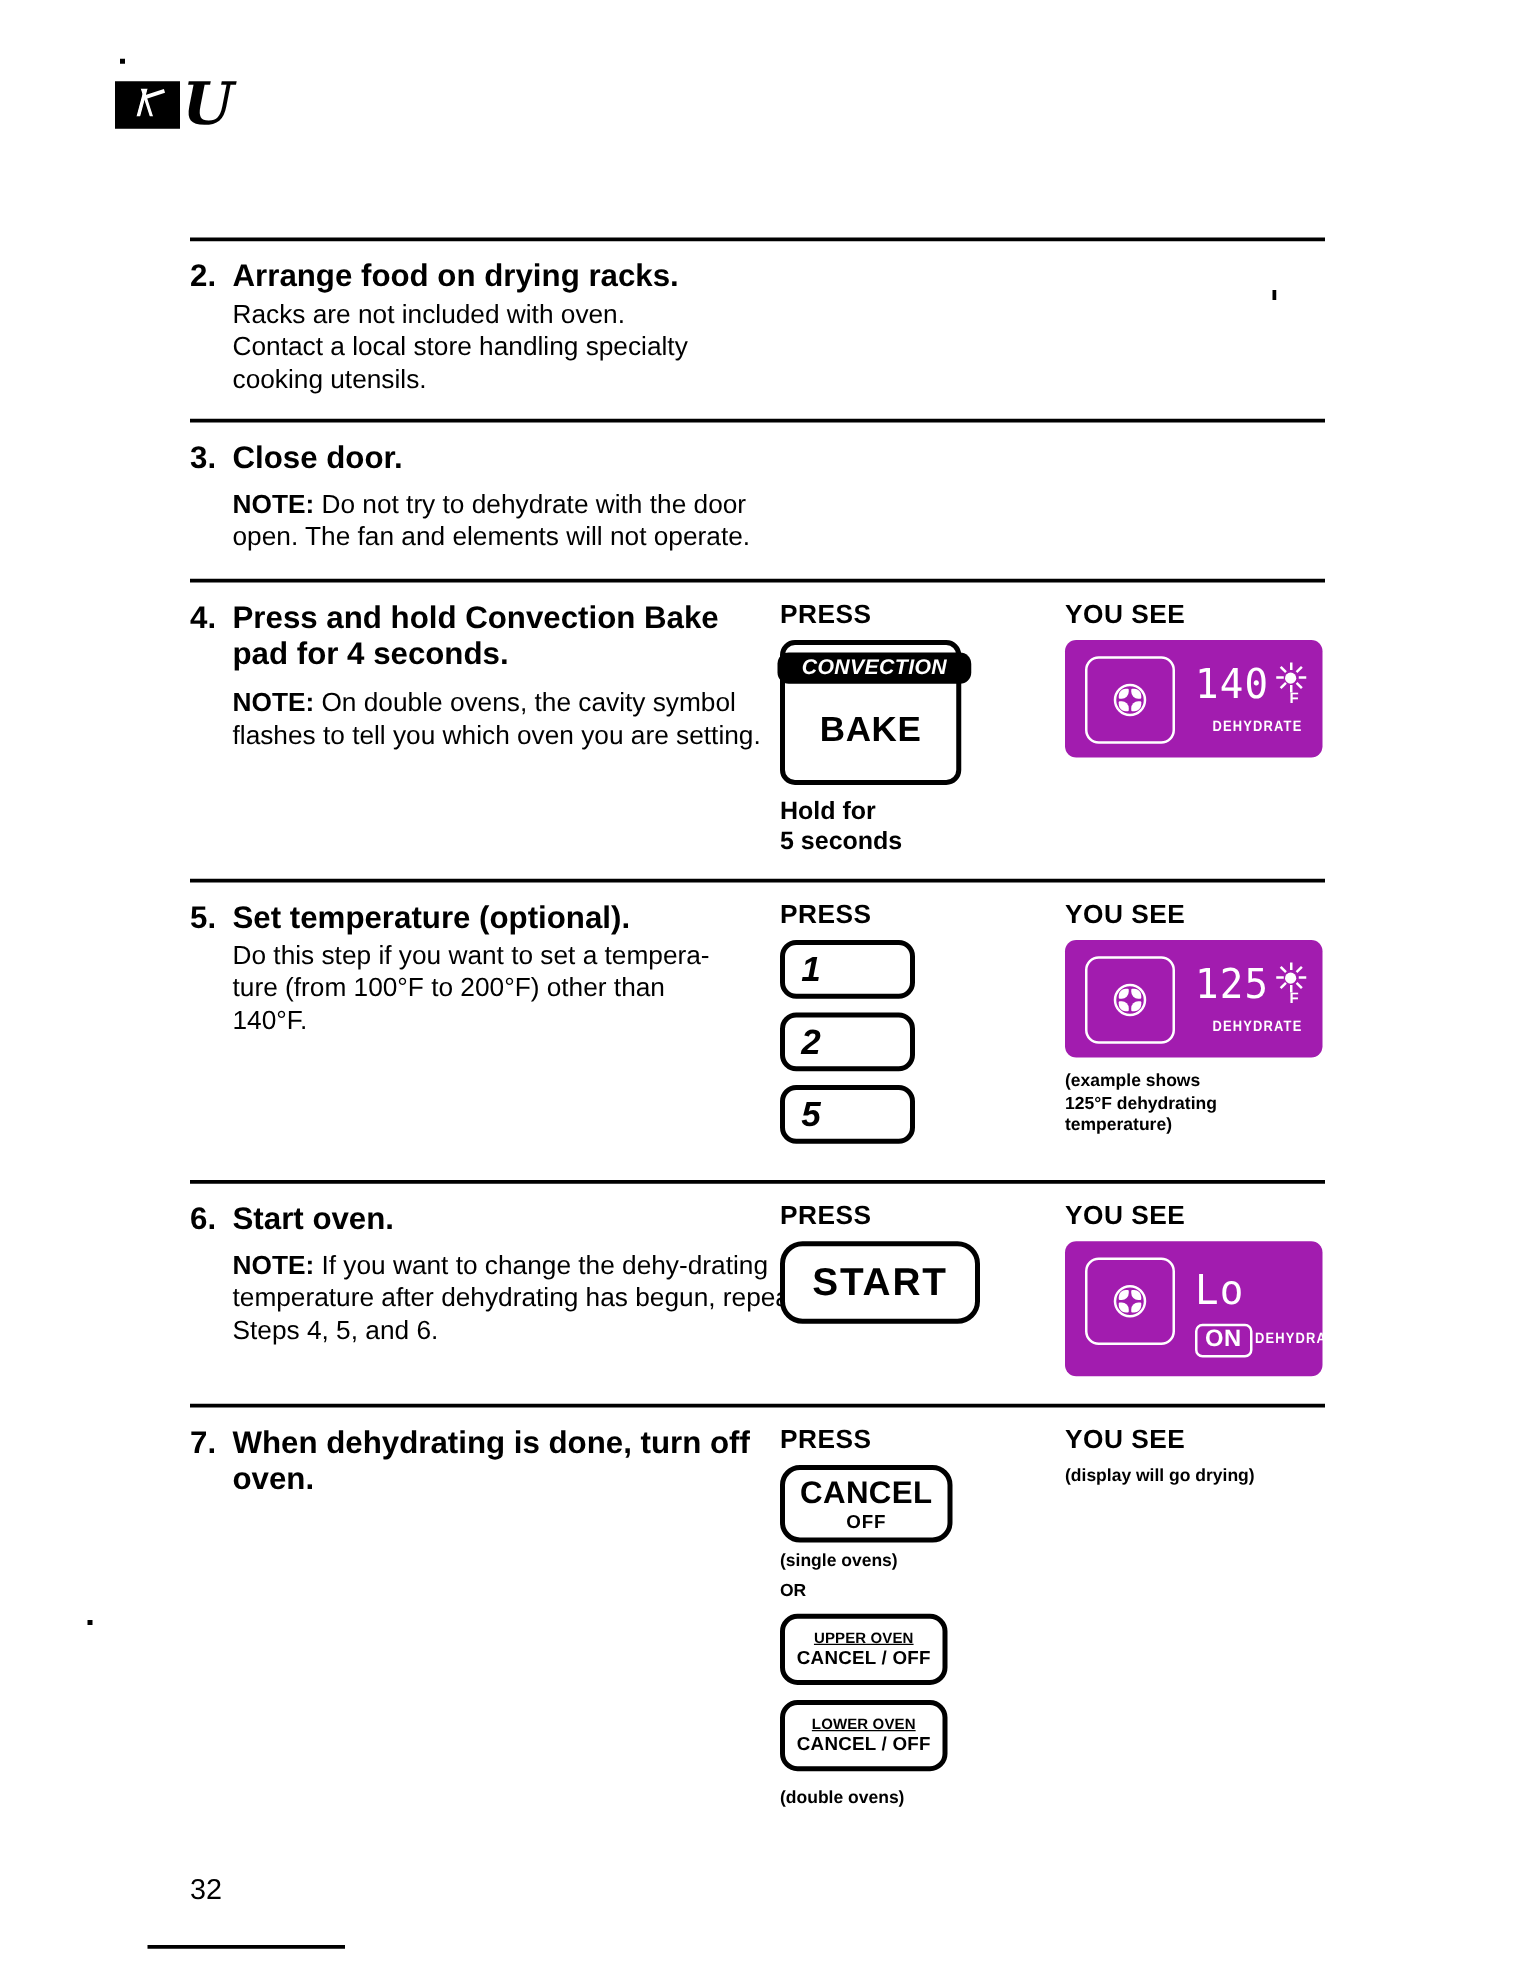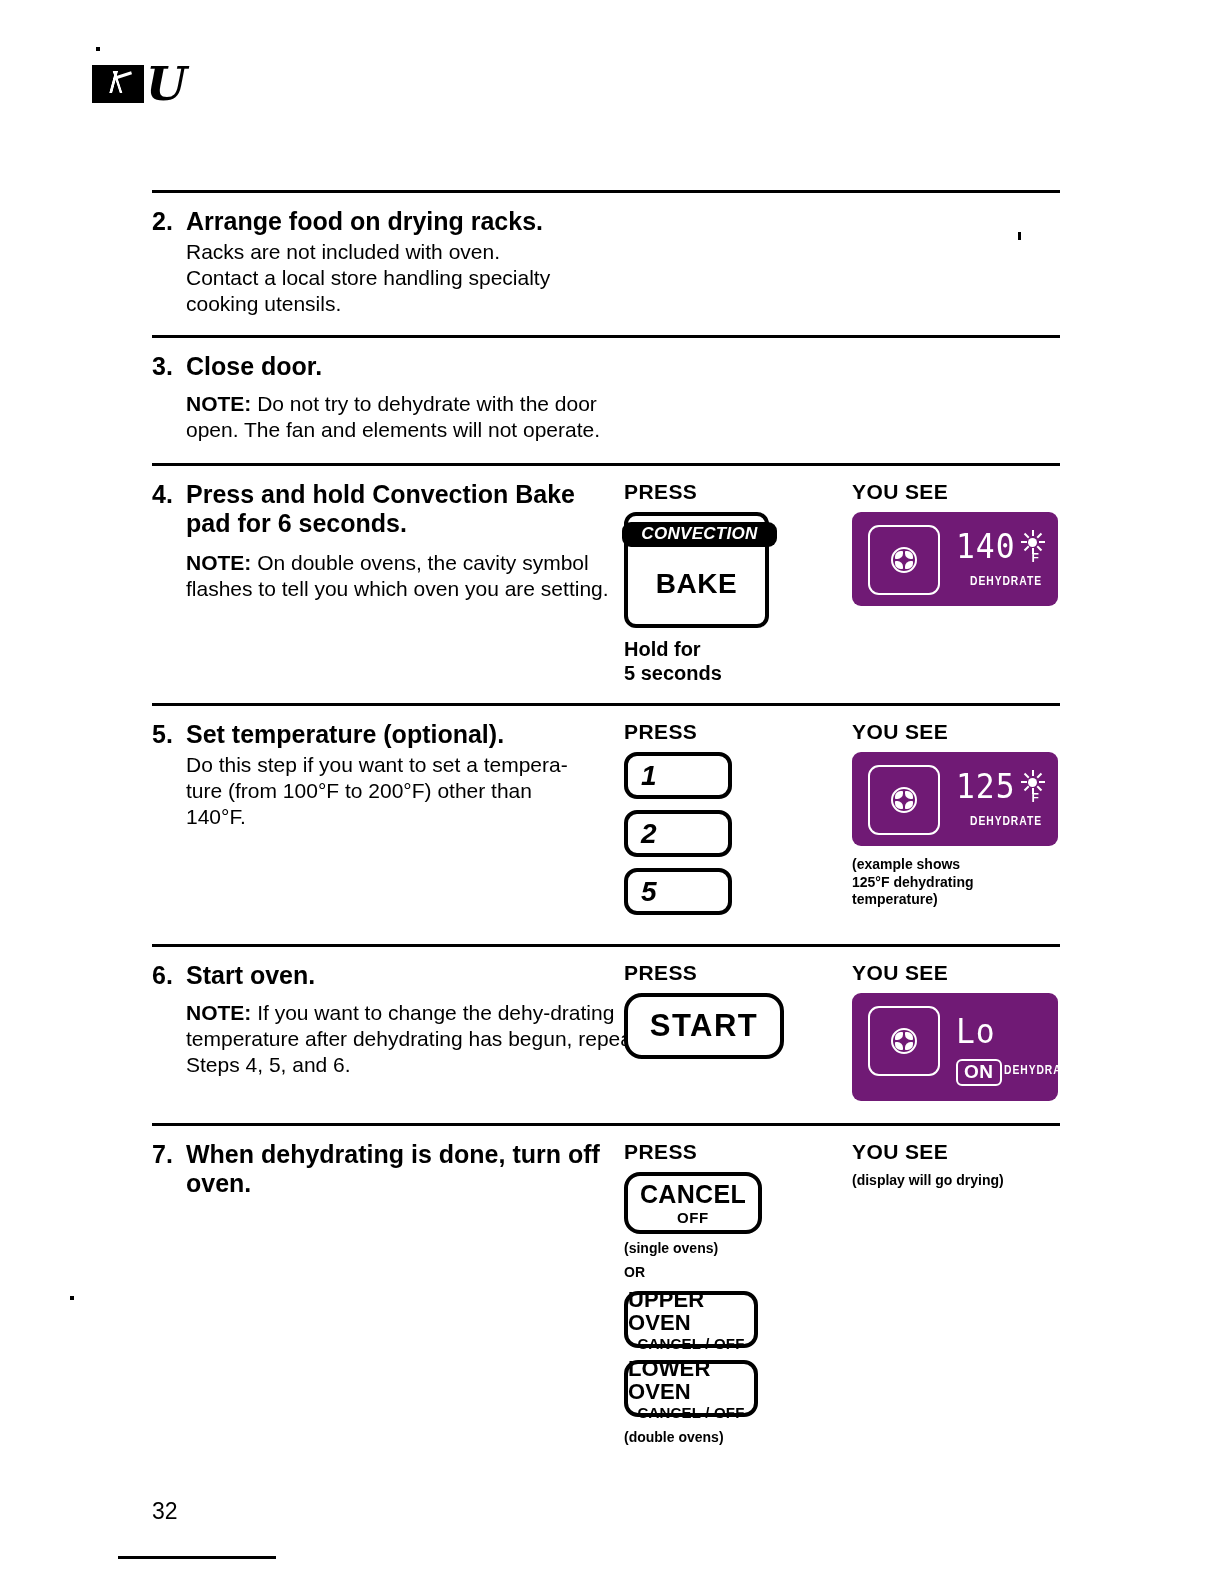--- a/index.html
+++ b/index.html
@@ -204,23 +204,24 @@
   }
 
   .pad-oven {
     width: 134px;
     height: 57px;
     border-radius: 14px;
     margin-bottom: 12px;
   }
   .pad-oven .big {
     font-weight: bold;
-    font-size: 22px;
+    font-size: 12px;
     letter-spacing: 0.1px;
     line-height: 1.05;
+    text-decoration: underline;
   }
   .pad-oven .small {
     font-weight: bold;
     font-size: 15px;
     letter-spacing: 0.2px;
     margin-top: 1px;
   }
 
   .caption {
     font-weight: bold;
@@ -228,21 +229,21 @@
     line-height: 1.25;
     margin-top: 6px;
   }
   .caption.gap { margin-top: 10px; }
 
   
   .display {
     position: relative;
     width: 206px;
     height: 94px;
-    background: #701a75;
+    background: #a21caf;
     border-radius: 9px;
     box-sizing: border-box;
   }
   .cavity-box {
     position: absolute;
     left: 16px;
     top: 13px;
     width: 72px;
     height: 70px;
     border: 2px solid #fff;
@@ -414,21 +415,21 @@
     </div>
     <div class="col-press"></div>
     <div class="col-see"></div>
   </div>
 
   <div class="rule"></div>
   <div class="step" style="padding-top:14px; padding-bottom:18px;">
     <div class="col-text">
       <div class="step-head" style="margin-bottom:12px;">
         <span class="step-num">4.</span>
-        <span class="step-title">Press and hold Convection Bake pad for 6 seconds.</span>
+        <span class="step-title">Press and hold Convection Bake pad for 4 seconds.</span>
       </div>
       <div class="step-body">
         <span class="note-label">NOTE:</span><span> On double ovens, the cavity symbol flashes to tell you which oven you are setting.</span>
       </div>
     </div>
 
     <div class="col-press">
       <div class="colhead">PRESS</div>
       <div class="pad pad-convection">
         <div class="bar">CONVECTION</div>

